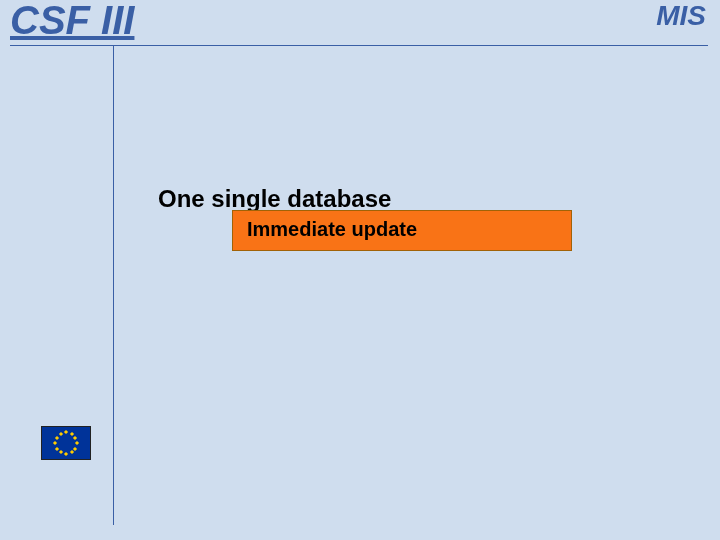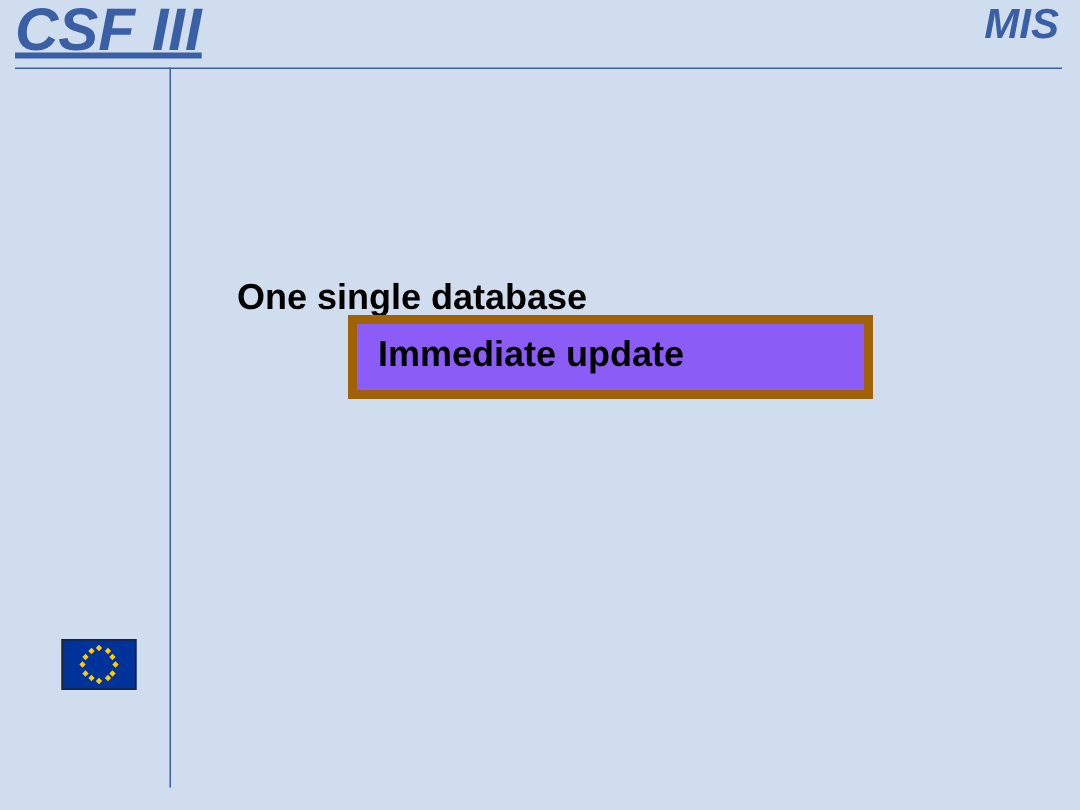--- a/index.html
+++ b/index.html
@@ -68,23 +68,23 @@
     font-weight: bold;
     color: #000;
     margin-top: 28px;
   }
   .callout {
     position: absolute;
     left: 232px;
     top: 210px;
     width: 310px;
     padding: 6px 14px 8px 14px;
-    border: 6px solid #a16207;
-    background: #8b5cf6;
-    font-size: 24px;
+    border: 1px solid #a16207;
+    background: #f97316;
+    font-size: 20px;
     font-weight: bold;
     color: #000;
     line-height: 1.25;
   }
   .eu-flag {
     position: absolute;
     left: 41px;
     top: 426px;
     width: 48px;
     height: 32px;

